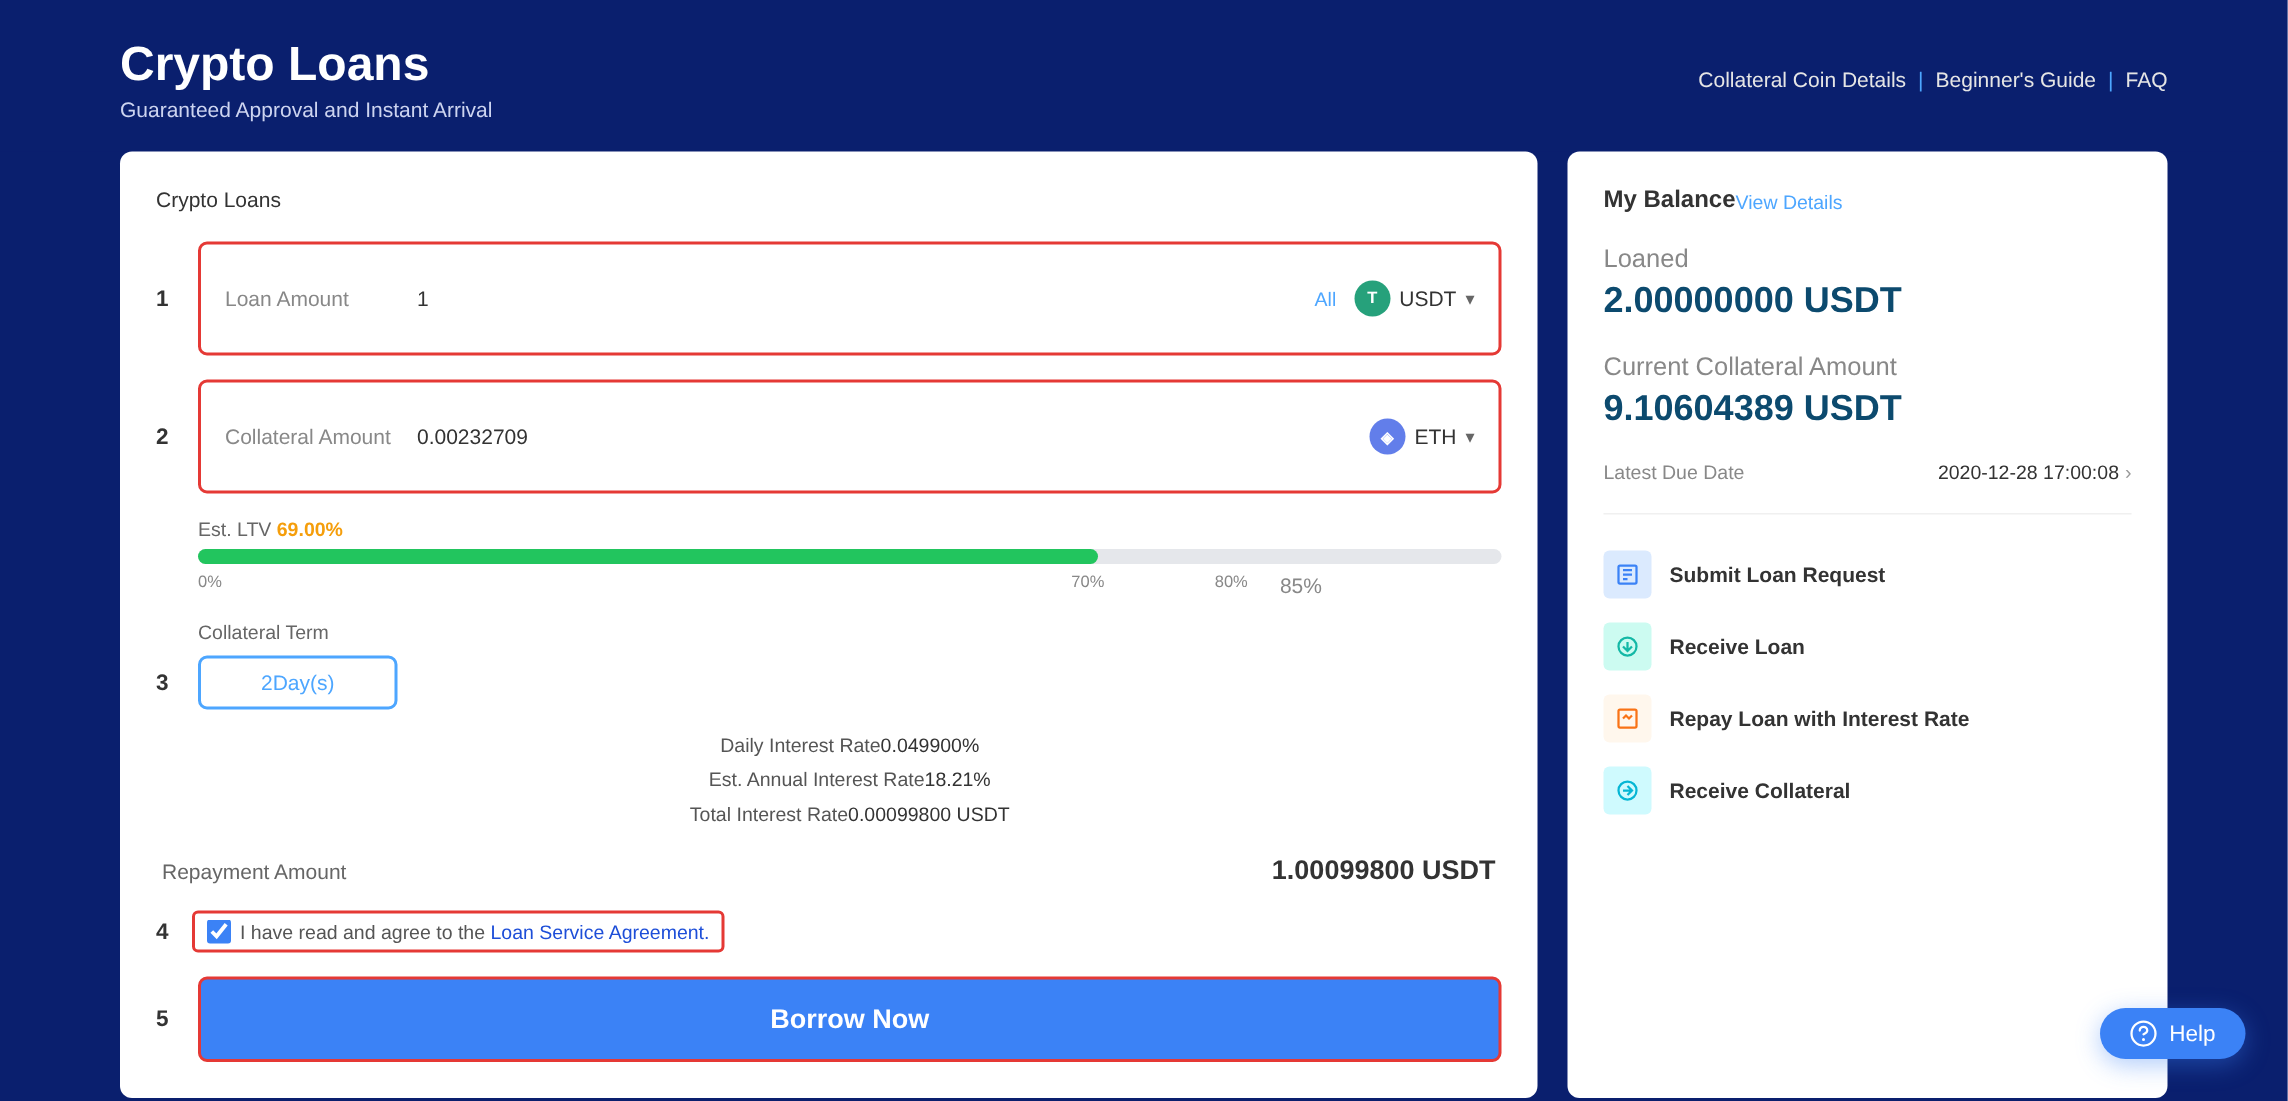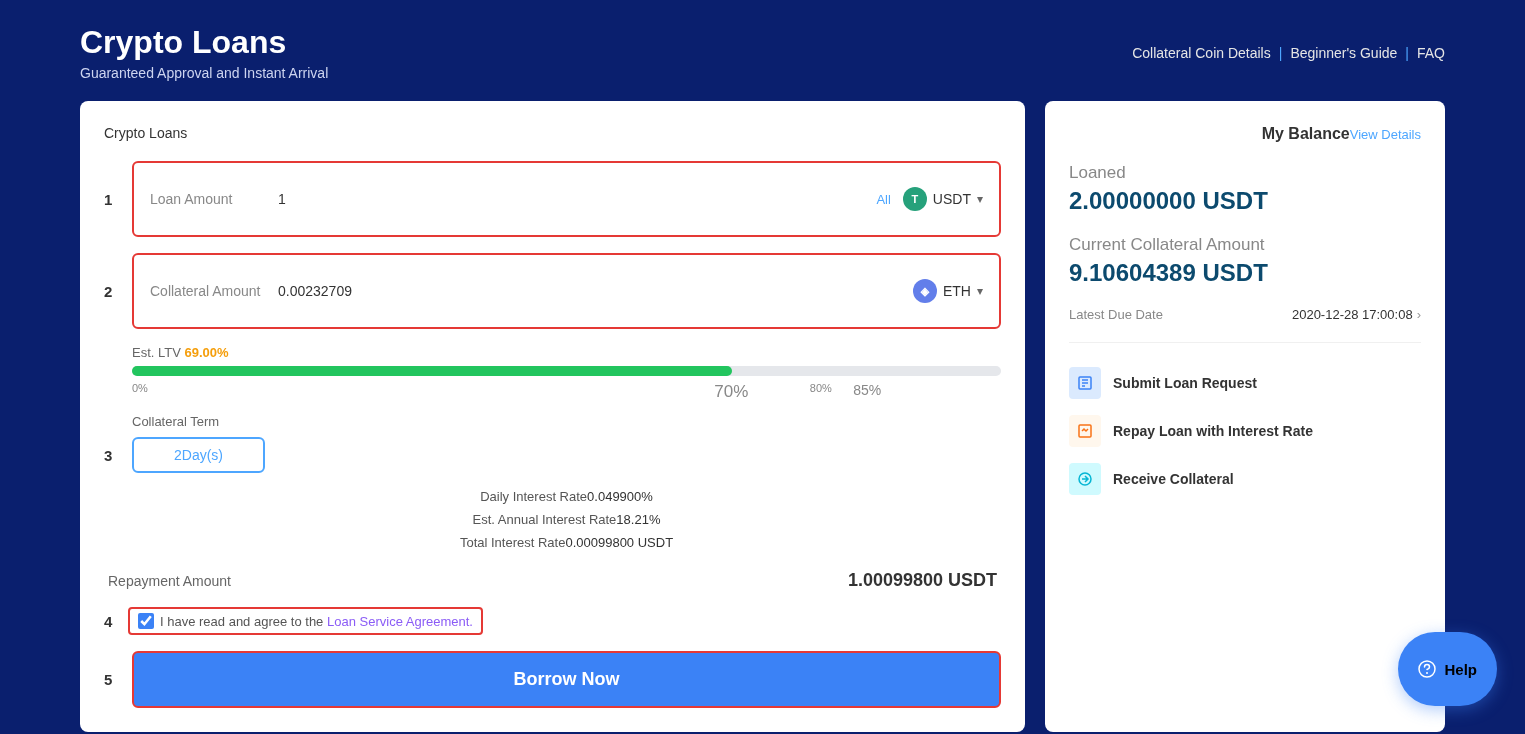--- a/index.html
+++ b/index.html
@@ -231,21 +231,21 @@
       width: 16px;
       height: 16px;
       accent-color: #3b82f6;
       cursor: pointer;
     }
     .agreement-text {
       font-size: 13px;
       color: #555;
     }
     .agreement-link {
-      color: #8b5cf6;
+      color: #1d4ed8;
       cursor: pointer;
     }
     .agreement-border {
       border: 2px solid #e53935;
       border-radius: 4px;
       padding: 4px 8px;
       display: flex;
       align-items: center;
       gap: 6px;
     }
@@ -263,21 +263,21 @@
       border-radius: 6px;
       padding: 16px;
       font-size: 18px;
       font-weight: 600;
       cursor: pointer;
       text-align: center;
     }
     
     .balance-header {
       display: flex;
-      justify-content: flex-end;
+      justify-content: flex-start;
       align-items: center;
       margin-bottom: 20px;
     }
     .balance-title {
       font-size: 16px;
       font-weight: 600;
       color: #333;
     }
     .view-details {
       color: #4da6ff;
@@ -343,28 +343,28 @@
     .action-label {
       font-size: 14px;
       color: #333;
       font-weight: bold;
     }
     .help-btn {
       position: fixed;
       bottom: 28px;
       right: 28px;
       background: #3b82f6;
-      color: #000000;
+      color: #ffffff;
       border-radius: 50px;
-      padding: 28px 20px;
+      padding: 8px 20px;
       display: flex;
       align-items: center;
       gap: 8px;
       font-size: 15px;
-      font-weight: 700;
+      font-weight: 400;
       cursor: pointer;
       box-shadow: 0 4px 16px rgba(59,130,246,0.4);
     }
     .section-box {
       border: 2px solid #e53935;
       border-radius: 6px;
     }
   </style>
 </head>
 <body>
@@ -418,21 +418,21 @@
     <div class="ltv-section">
       <div class="ltv-label">
         <span>Est. LTV</span>
         <span style="color:#f59e0b; font-weight:600;">69.00%</span>
       </div>
       <div class="progress-bar-container">
         <div class="progress-bar-fill" id="progress-fill" style="width:69%"></div>
       </div>
       <div class="progress-markers" style="position:relative; height:16px;">
         <span class="marker-0" style="position:absolute; left:0; font-size:11px; color:#888;">0%</span>
-        <span style="position:absolute; left:67%; font-size:17px; color:#888;">70%</span>
+        <span style="position:absolute; left:67%; font-size:11px; color:#888;">70%</span>
         <span style="position:absolute; left:78%; font-size:11px; color:#888;">80%</span>
         <span style="position:absolute; left:83%; font-size:14px; color:#888;">85%</span>
       </div>
     </div>
 
     <div style="margin-bottom:16px;">
       <div style="margin-left:28px; font-size:13px; color:#666; margin-bottom:8px;">Collateral Term</div>
       <div class="term-step-row">
         <span class="step-number">3</span>
         <div class="term-box">2Day(s)</div>
@@ -507,20 +507,29 @@
           <svg width="16" height="16" viewBox="0 0 16 16" fill="#3b82f6">
               <rect x="2" y="2" width="12" height="12" rx="1" fill="none" stroke="#3b82f6" stroke-width="1.5"></rect>
               <line x1="5" y1="5" x2="11" y2="5" stroke="#3b82f6" stroke-width="1.5"></line>
               <line x1="5" y1="8" x2="11" y2="8" stroke="#3b82f6" stroke-width="1.5"></line>
               <line x1="5" y1="11" x2="8" y2="11" stroke="#3b82f6" stroke-width="1.5"></line>
             </svg>
         </div>
         <span class="action-label">Submit Loan Request</span>
       </div>
       <div class="action-item">
+        <div class="action-icon action-icon-teal">
+          <svg width="16" height="16" viewBox="0 0 16 16" fill="none">
+              <circle cx="8" cy="8" r="6" stroke="#14b8a6" stroke-width="1.5"></circle>
+              <path d="M5 8l3 3 3-3M8 5v6" stroke="#14b8a6" stroke-width="1.5"></path>
+            </svg>
+        </div>
+        <span class="action-label">Receive Loan</span>
+      </div>
+      <div class="action-item">
         <div class="action-icon action-icon-orange">
           <svg width="16" height="16" viewBox="0 0 16 16" fill="none">
               <rect x="2" y="2" width="12" height="12" rx="1" fill="none" stroke="#f97316" stroke-width="1.5"></rect>
               <path d="M5 8l2-2 2 2 2-2" stroke="#f97316" stroke-width="1.5"></path>
             </svg>
         </div>
         <span class="action-label">Repay Loan with Interest Rate</span>
       </div>
       <div class="action-item">
         <div class="action-icon action-icon-cyan">

